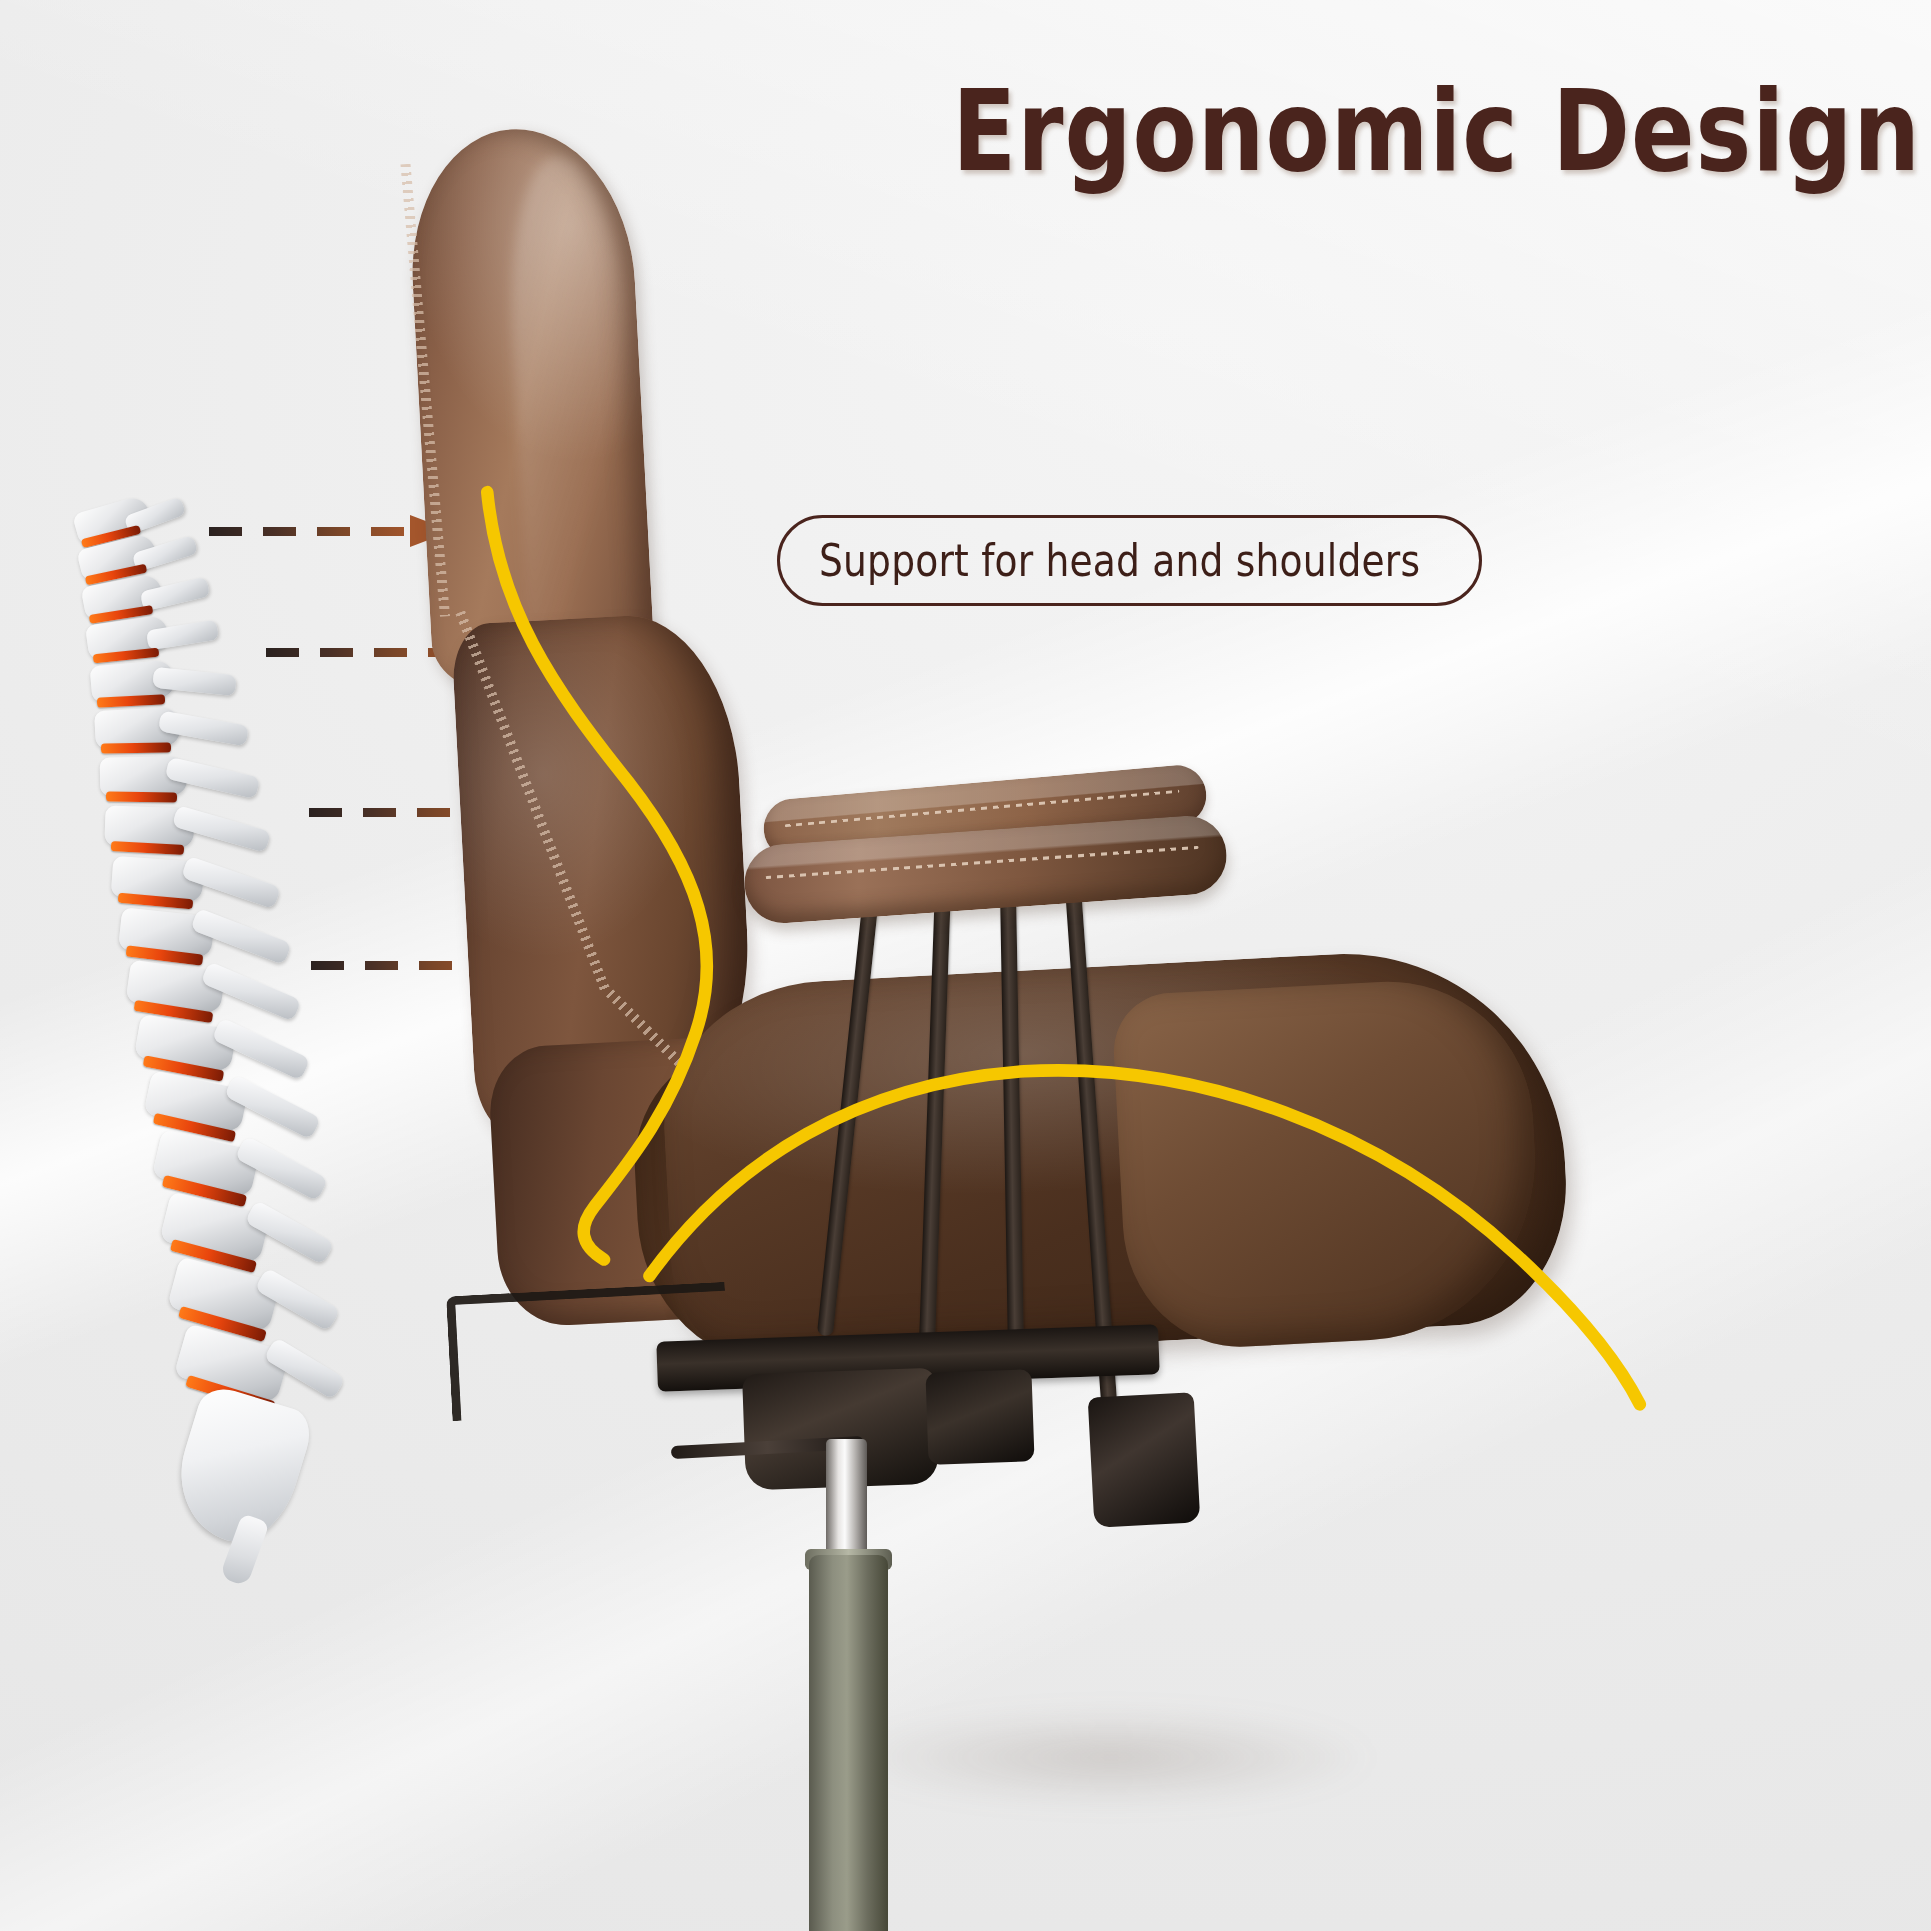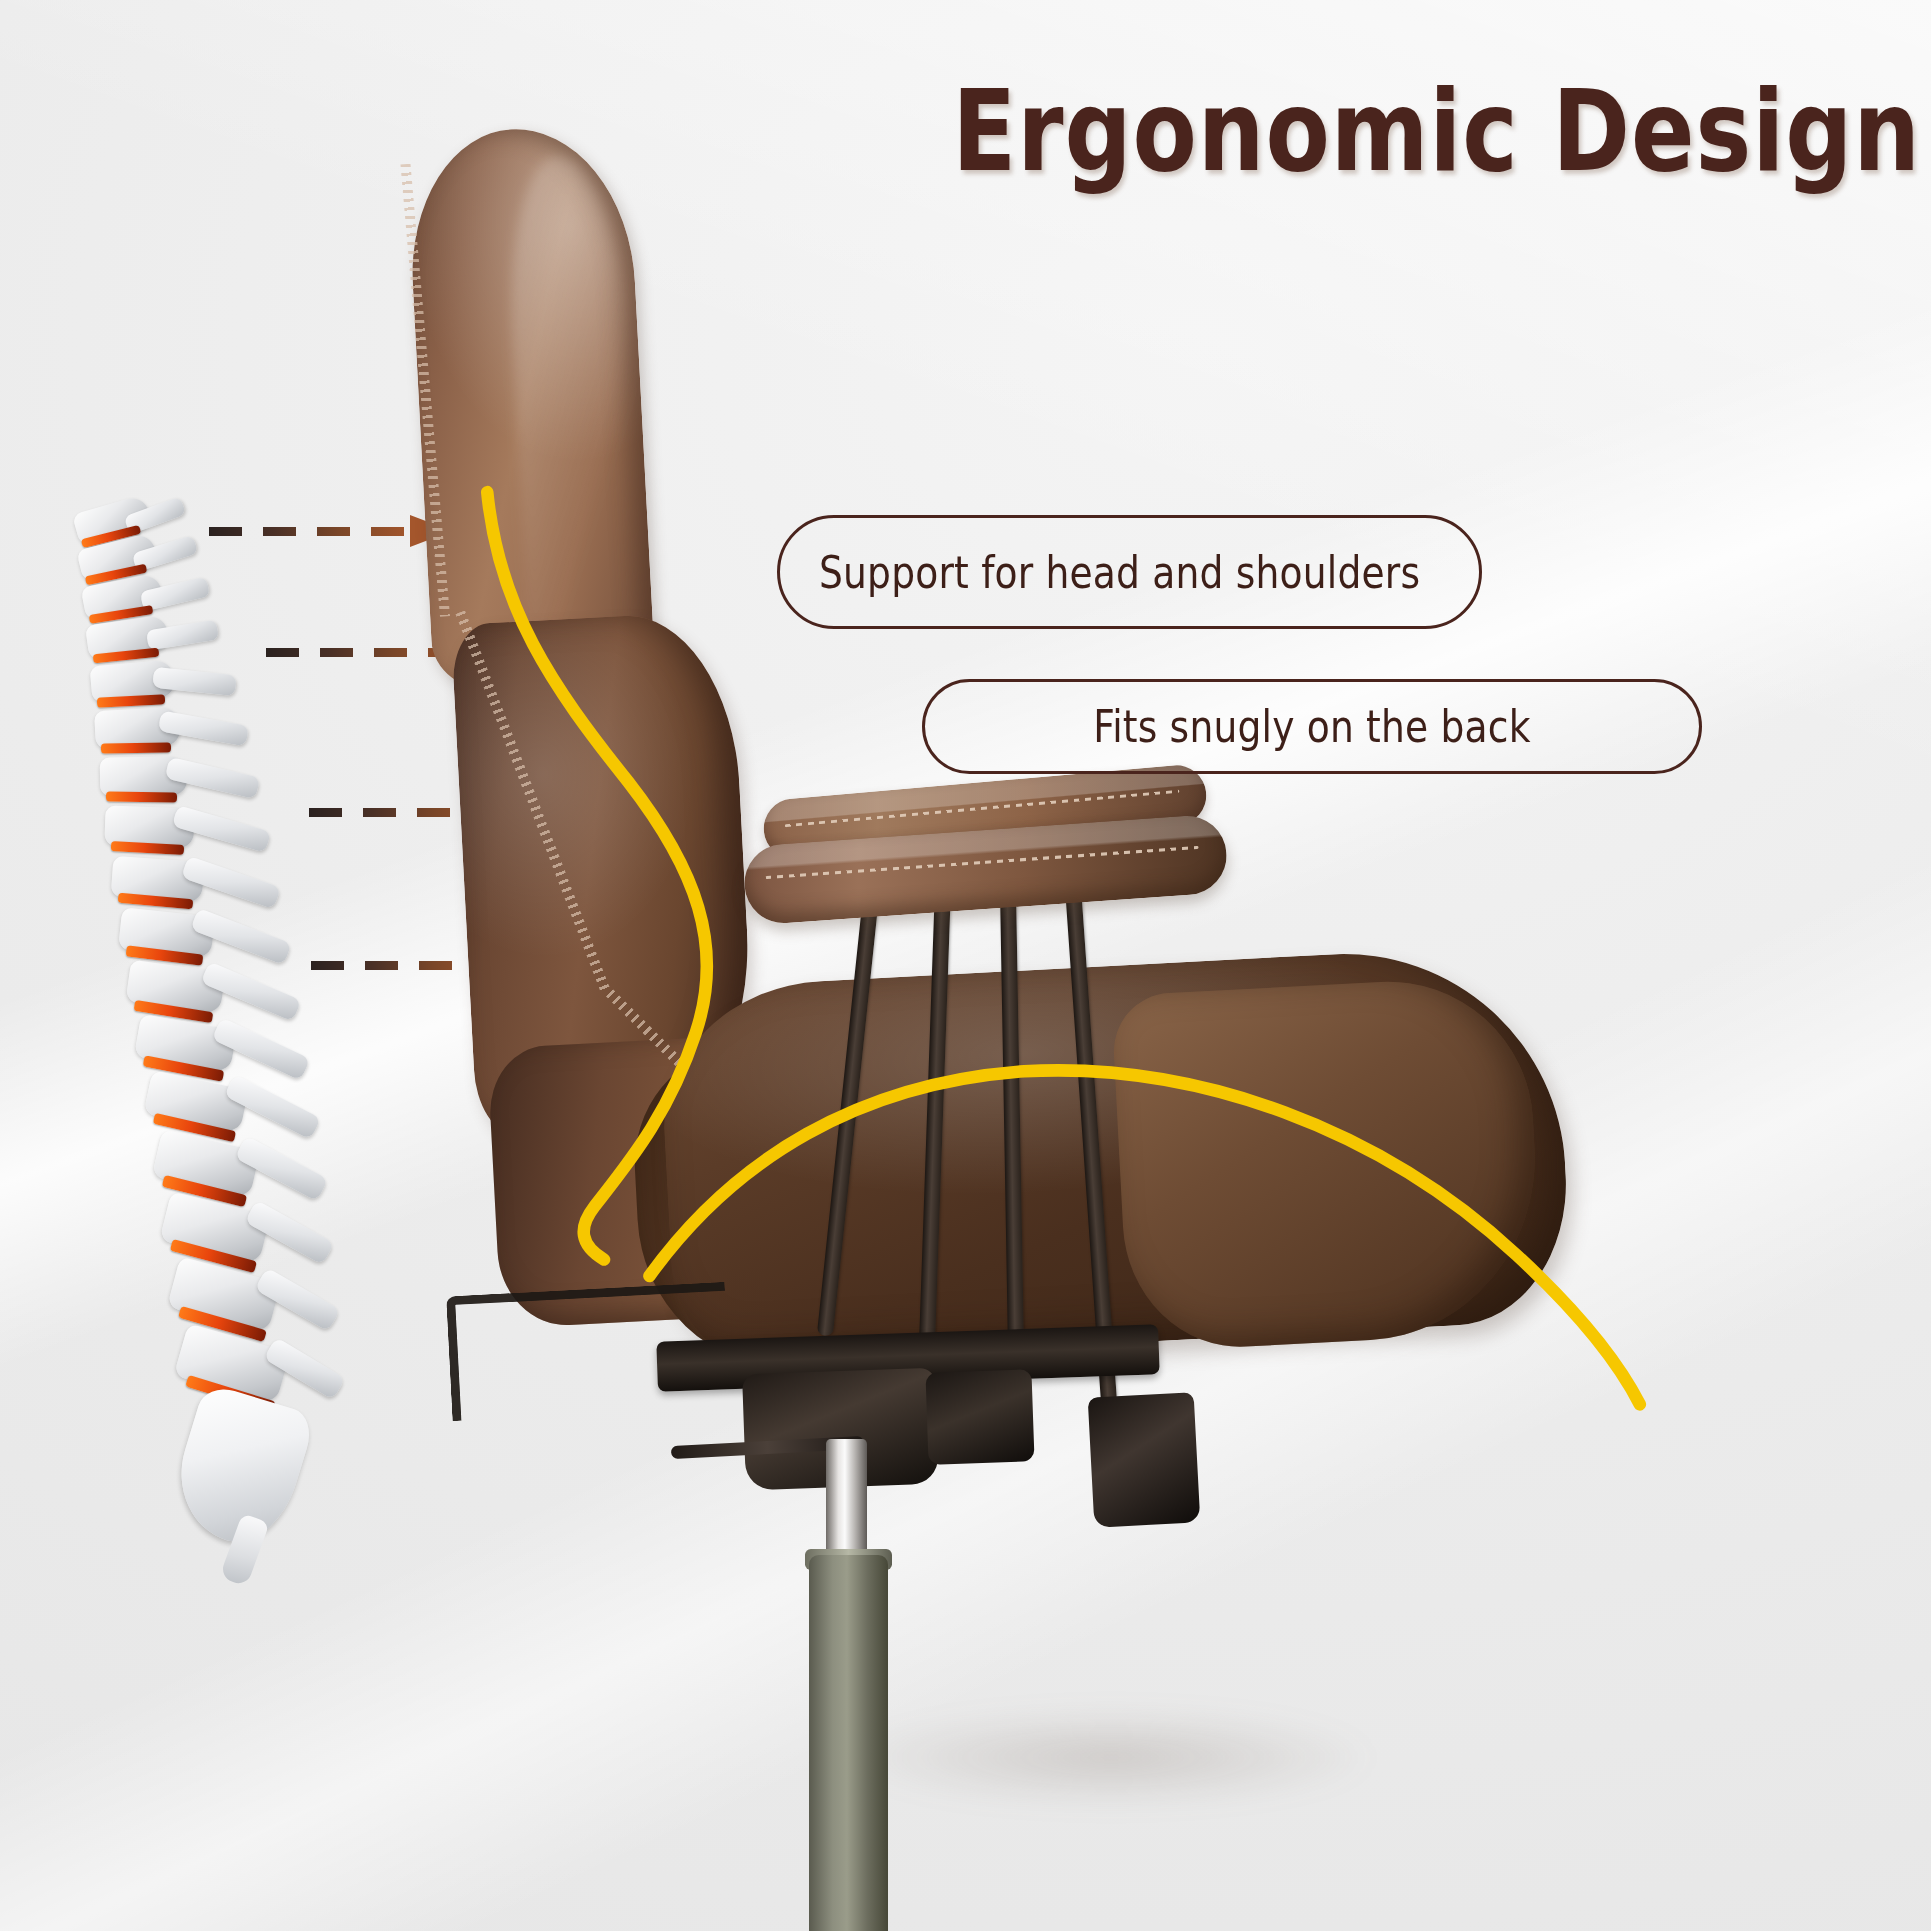--- a/index.html
+++ b/index.html
@@ -41,21 +41,21 @@
     border:3.9px solid #4a241d;
     border-radius:965px;
     display:flex;align-items:center;
     color:#3d1f18;
     font-family:"DejaVu Sans Condensed","Liberation Sans", sans-serif;
     font-size:44px;
     letter-spacing:0.2px;
     white-space:nowrap;
   }
   .pill span{display:block;width:100%;transform:scaleX(.95);transform-origin:center;}
-  #pill1{left:777px;top:515px;width:705px;height:114px;justify-content:flex-start;padding:0 39px;}
+  #pill1{left:777px;top:515px;width:705px;height:91px;justify-content:flex-start;padding:0 39px;}
   #pill1 span{text-align:left;transform-origin:left;}
   #pill2{left:922px;top:679px;width:780px;height:95px;justify-content:center;padding:0 33px;}
   #pill2 span{text-align:center;}
   #pill3{left:1040px;top:852px;width:826px;height:95px;justify-content:flex-start;padding:0 39px;}
   #pill3 span{text-align:left;transform-origin:left;}
   
 
   .arrowg{position:absolute;height:27px;}
   .arrowg .dashes{
     position:absolute;left:0;top:8.7px;height:9.7px;right:41px;
@@ -416,18 +416,15 @@
       <path id="ergoPathSeat" d="M 252 1212
                C 340 1090, 470 1012, 640 1000
                C 820 990, 1010 1060, 1150 1190
                C 1215 1250, 1255 1300, 1278 1345" fill="none" stroke="#f6c700" stroke-width="13" stroke-linecap="round"></path>
     </svg>
   </div>
 
   <div class="pill" id="pill1" style="border-color: rgb(74, 36, 29);">
     <span>Support for head and shoulders</span>
   </div>
-  <div class="pill" id="pill2" style="border-color: rgb(74, 36, 29);">
-    <span>Fits snugly on the back</span>
-  </div>
 
 </div>
 
 
 </body></html>

